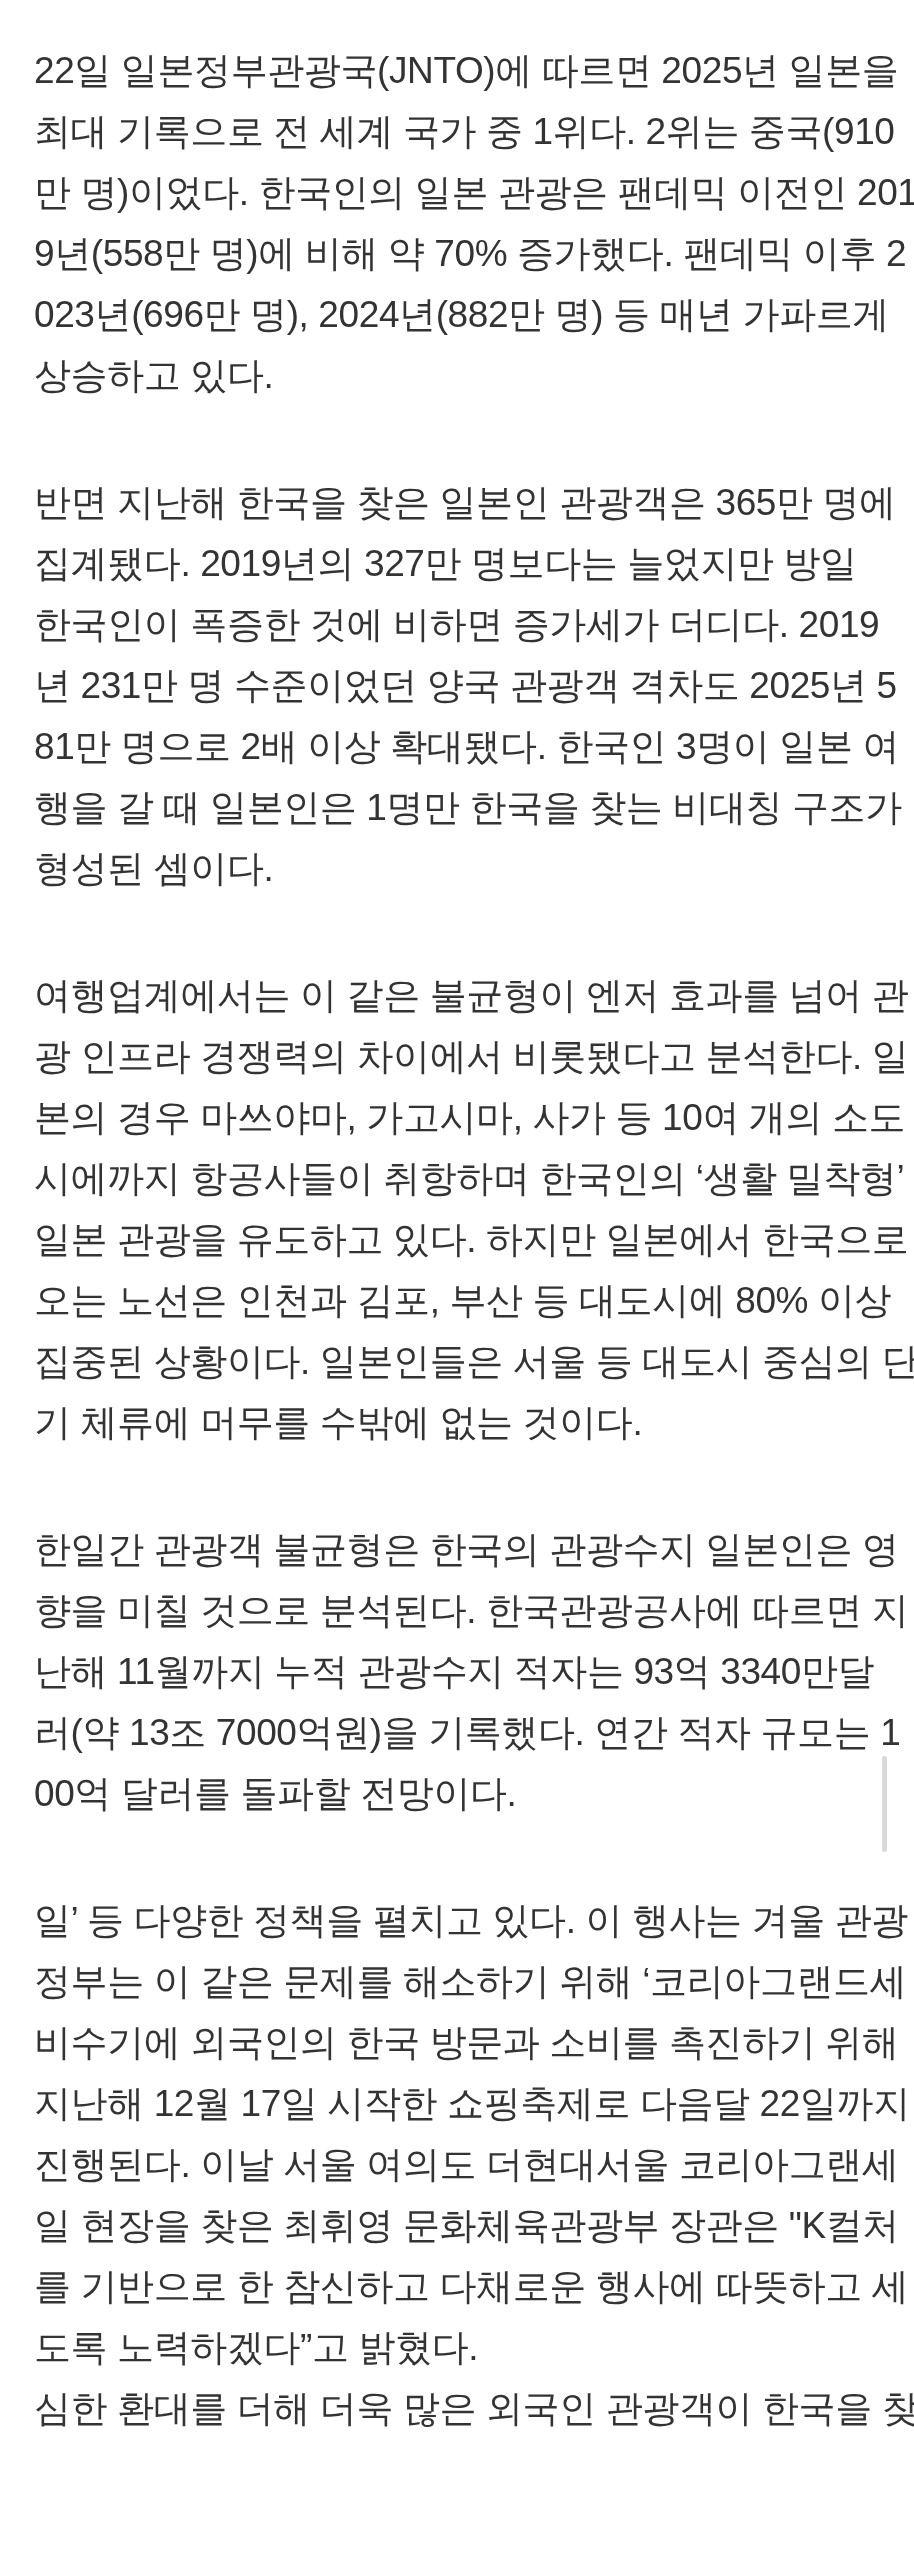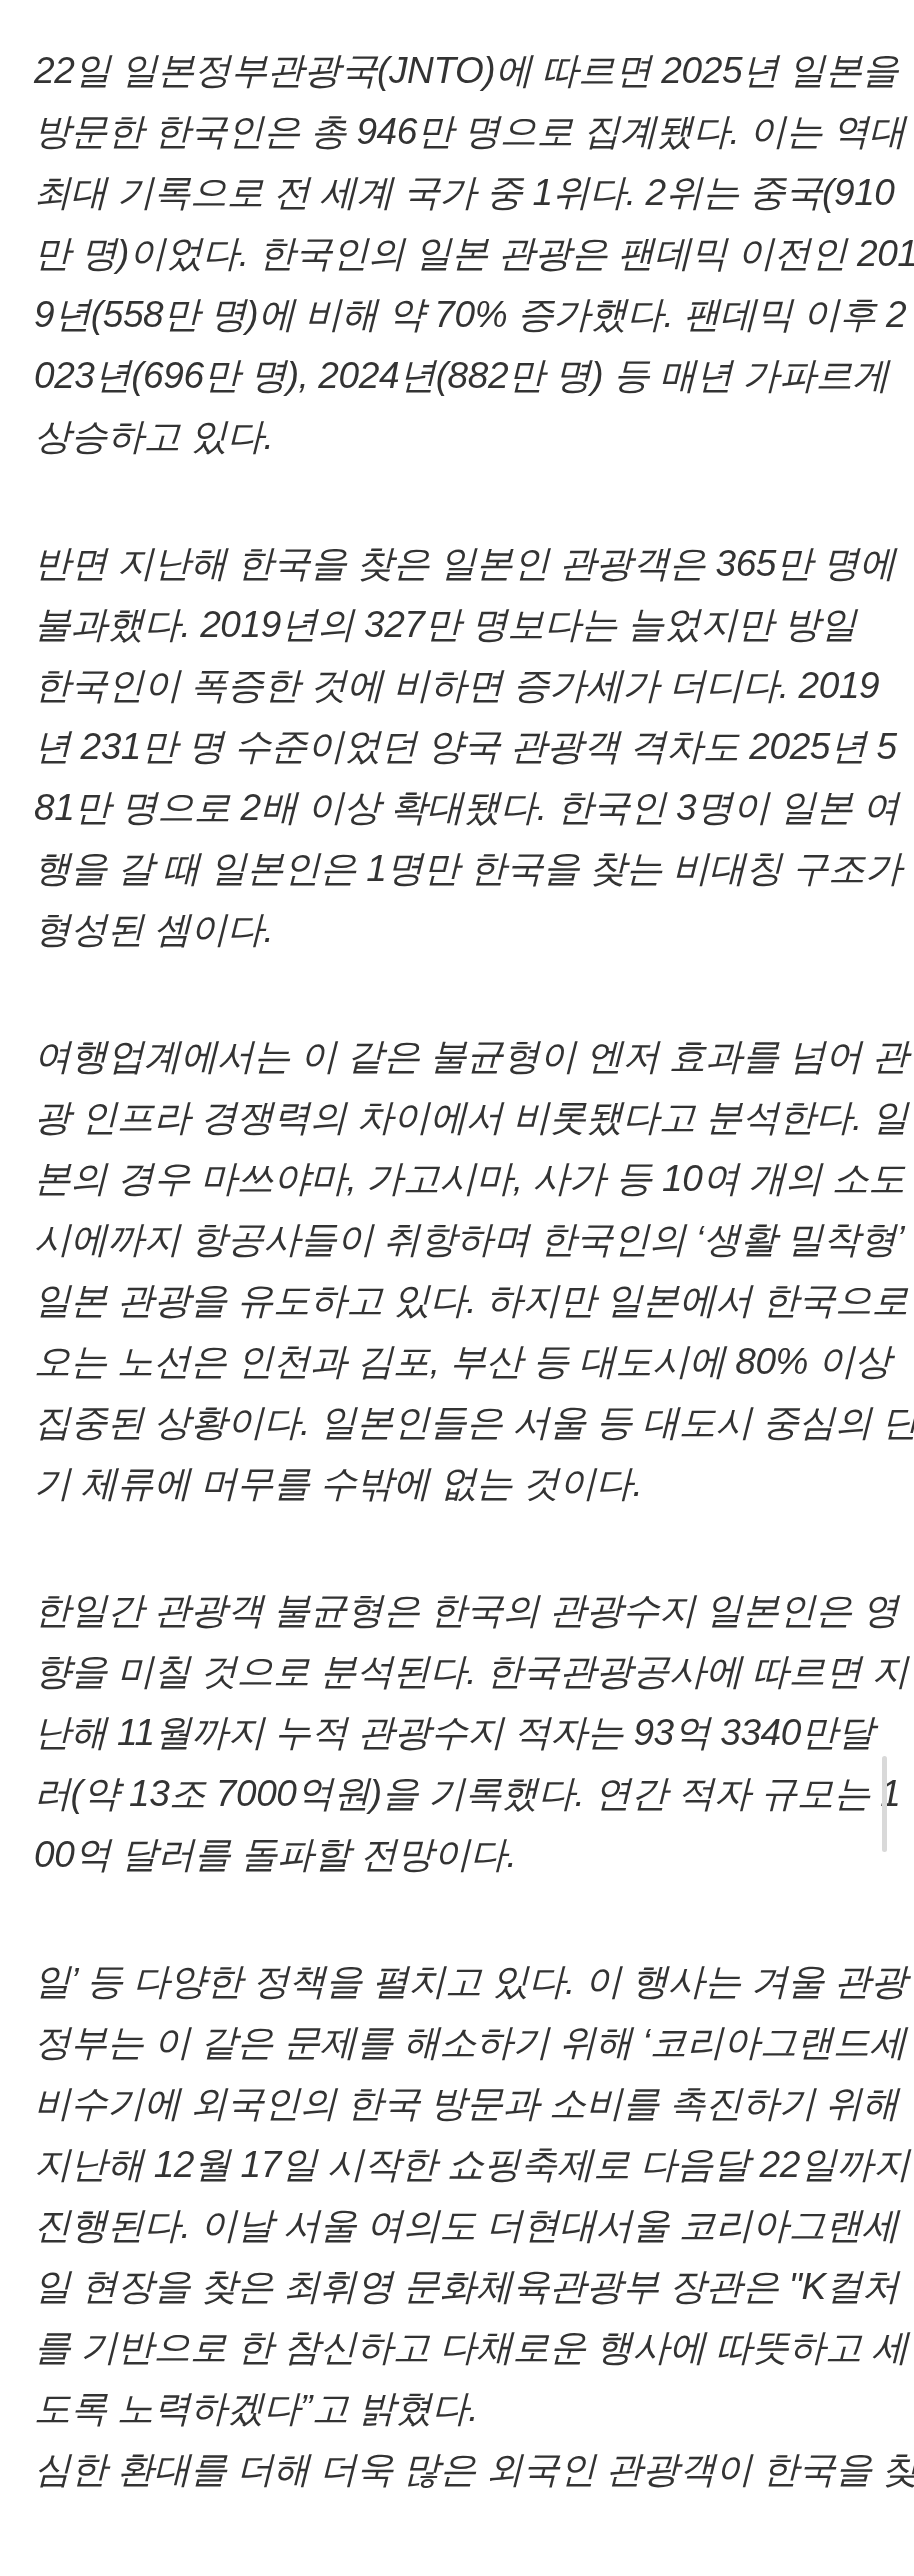--- a/index.html
+++ b/index.html
@@ -21,21 +21,20 @@
     width: 849px;
     color: var(--text, #333333);
   }
   .para {
     margin: 0 0 66px 0;
     padding: 0;
     font-size: 37px;
     line-height: 61px;
     font-weight: 400;
     letter-spacing: -0.4px;
-    font-style: italic;
   }
   .para:last-child {
     margin-bottom: 0;
   }
   .line {
     display: block;
     white-space: nowrap;
   }
   .scrollbar-thumb {
     position: absolute;
@@ -46,30 +45,29 @@
     border-radius: 2.7px;
     background: var(--scrollbar, #d9d9d9);
   }
 </style>
 </head>
 <body style="--bg: #ffffff; --text: #333333; --scrollbar: #d9d9d9;">
 
 <article class="article">
     <p class="para">
       <span class="line">22일 일본정부관광국(JNTO)에 따르면 2025년 일본을</span>
-      <span class="line">방문한 한국인은 총 946만 명으로 집계됐다. 이는 역대</span>
       <span class="line">최대 기록으로 전 세계 국가 중 1위다. 2위는 중국(910</span>
       <span class="line">만 명)이었다. 한국인의 일본 관광은 팬데믹 이전인 201</span>
       <span class="line">9년(558만 명)에 비해 약 70% 증가했다. 팬데믹 이후 2</span>
       <span class="line">023년(696만 명), 2024년(882만 명) 등 매년 가파르게</span>
       <span class="line">상승하고 있다.</span>
     </p>
     <p class="para">
       <span class="line">반면 지난해 한국을 찾은 일본인 관광객은 365만 명에</span>
-      <span class="line">불과했다. 2019년의 327만 명보다는 늘었지만 방일</span>
+      <span class="line">집계됐다. 2019년의 327만 명보다는 늘었지만 방일</span>
       <span class="line">한국인이 폭증한 것에 비하면 증가세가 더디다. 2019</span>
       <span class="line">년 231만 명 수준이었던 양국 관광객 격차도 2025년 5</span>
       <span class="line">81만 명으로 2배 이상 확대됐다. 한국인 3명이 일본 여</span>
       <span class="line">행을 갈 때 일본인은 1명만 한국을 찾는 비대칭 구조가</span>
       <span class="line">형성된 셈이다.</span>
     </p>
     <p class="para">
       <span class="line">여행업계에서는 이 같은 불균형이 엔저 효과를 넘어 관</span>
       <span class="line">광 인프라 경쟁력의 차이에서 비롯됐다고 분석한다. 일</span>
       <span class="line">본의 경우 마쓰야마, 가고시마, 사가 등 10여 개의 소도</span>

